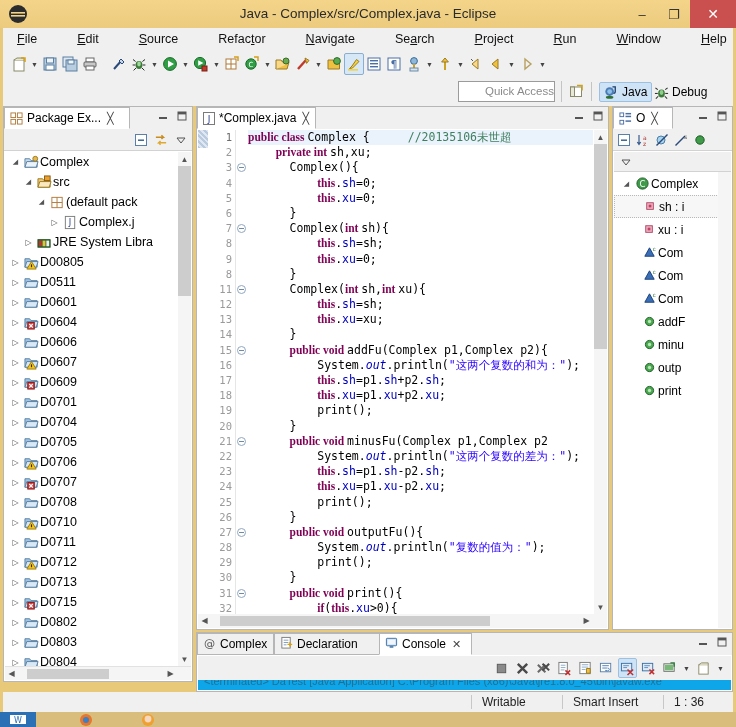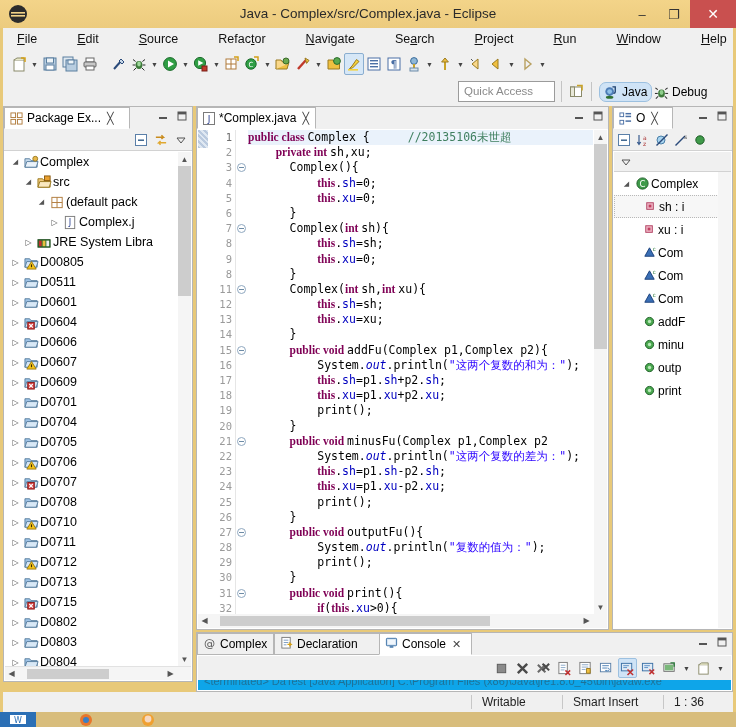--- a/index.html
+++ b/index.html
@@ -31,30 +31,30 @@
   
   .toolbar{position:absolute;left:3px;top:50px;width:730px;height:28px;
     background:#f0f0f0;display:flex;align-items:center;padding-left:6px;gap:0px;}
   .tool{width:20px;height:22px;display:flex;align-items:center;justify-content:center;}
   .tool.sel{background:#d6e7f7;border:1px solid #8aaed0;border-radius:2px;}
   .caret{width:11px;height:22px;display:flex;align-items:center;justify-content:center;
     font-size:7px;color:#444;}
   .tsep{width:9px;}
 
   
-  .qarow{position:absolute;left:3px;top:78px;width:730px;height:28px;background:#f0f0f0;}
+  .qarow{position:absolute;left:3px;top:78px;width:730px;height:28px;background:#f0f0f0;text-align:right;}
   .qa-box{position:absolute;left:455px;top:3px;width:97px;height:21px;background:#fff;
     border:1px solid #9b9b9b;font-size:11.5px;color:#8a8a8a;line-height:19px;padding-left:5px;}
   .persp-sep{position:absolute;left:558px;top:3px;width:1px;height:21px;background:#c4c4c4;}
   .persp-open{position:absolute;left:564px;top:4px;width:19px;height:19px;
     display:flex;align-items:center;justify-content:center;}
   .persp-sep2{position:absolute;left:588px;top:4px;width:1px;height:19px;background:#c4c4c4;}
   .persp{position:absolute;top:4px;height:20px;display:flex;align-items:center;gap:3px;
     font-size:12px;padding:0 4px;}
-  .persp.active{background:#cfe3f6;border:1px solid #9cc0e0;border-radius:7px;}
+  .persp.active{background:#cfe3f6;border:1px solid #9cc0e0;border-radius:2px;}
 
   
   .view{position:absolute;background:#fff;border:1px solid #b6b6b6;}
   .vtabbar{height:22px;background:#f0f0f0;position:relative;}
   .vtab{position:absolute;top:0;height:22px;background:#fff;border:1px solid #b6b6b6;
     border-bottom:1px solid #fff;display:flex;align-items:center;gap:4px;padding:0 5px;
     font-size:12px;white-space:nowrap;}
   .vtab.inact{background:#f0f0f0;border-bottom:1px solid #b6b6b6;}
   .vclose{font-size:11px;color:#444;margin-left:2px;}
   .vbtns{position:absolute;right:3px;top:2px;display:flex;gap:5px;align-items:center;}

